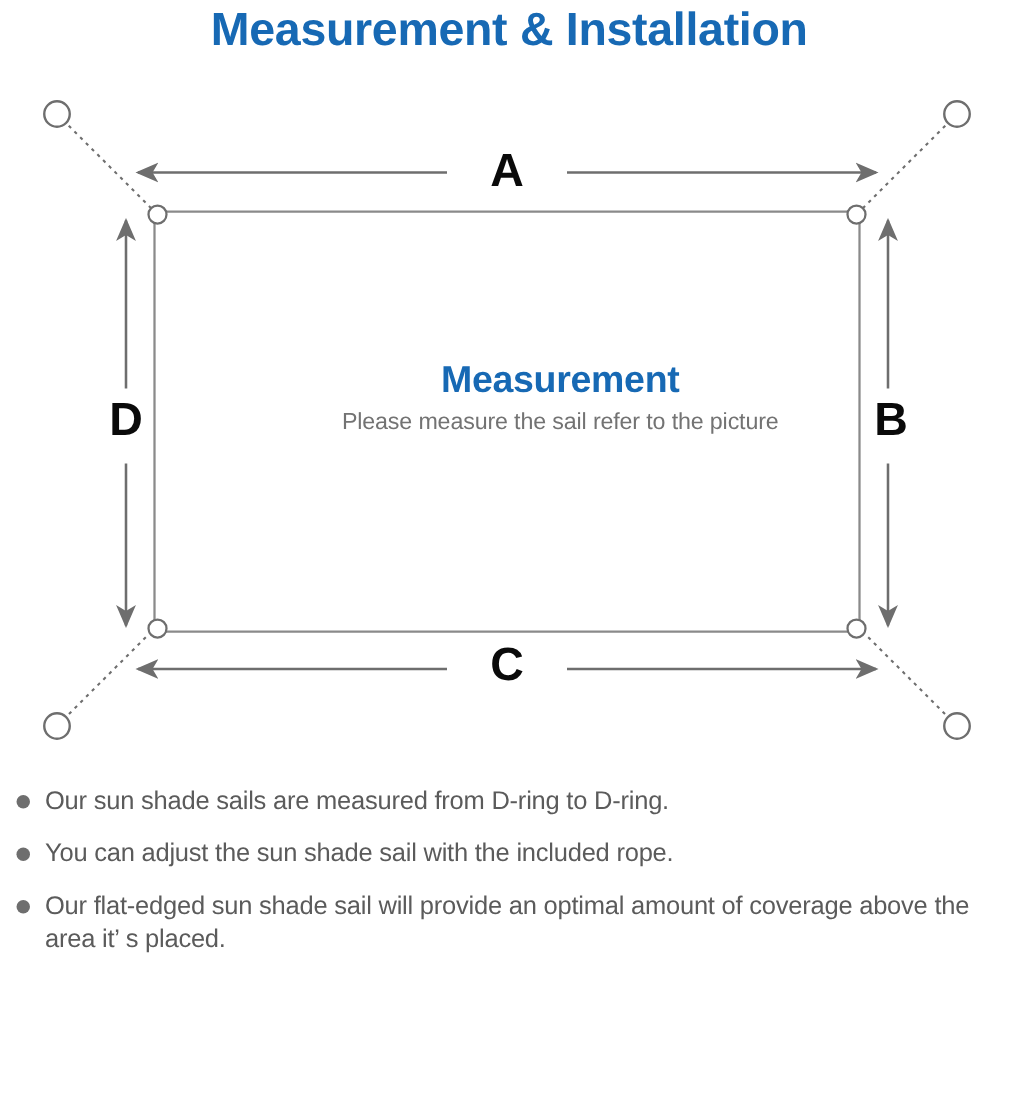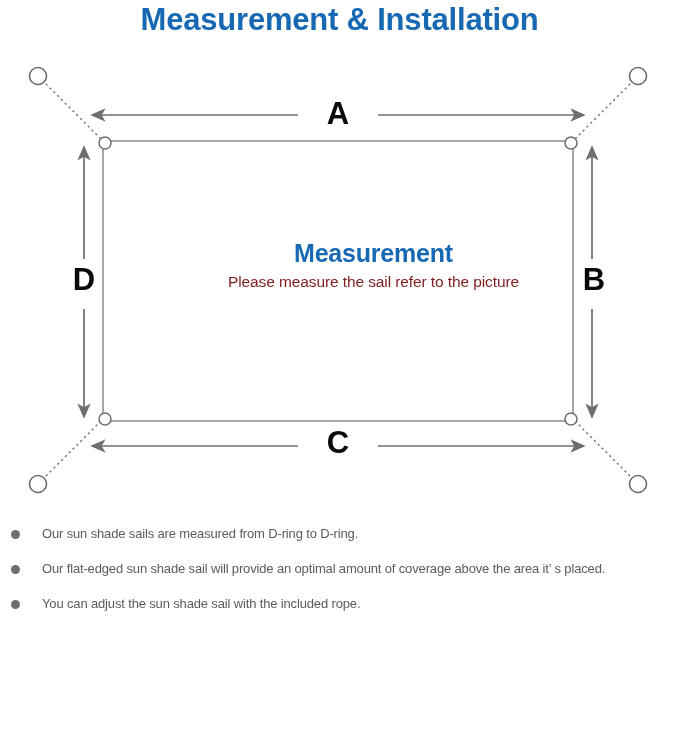--- a/index.html
+++ b/index.html
@@ -69,42 +69,42 @@
   .sail-caption .headline {
     font-size: 25px;
     font-weight: bold;
     color: #1769b4;
     line-height: 30px;
     letter-spacing: -0.2px;
   }
   .sail-caption .subline {
     font-size: 15.5px;
     font-weight: normal;
-    color: #7f1d1d;
+    color: #737373;
     line-height: 22px;
     margin-top: 3px;
     letter-spacing: -0.1px;
   }
 
   
   .notes {
     position: absolute;
     left: 0;
     top: 523px;
     width: 679px;
     padding: 0;
     margin: 0;
     list-style: none;
   }
   .note-item {
     position: relative;
-    padding-left: 42px;
+    padding-left: 30px;
     margin-bottom: 13px;
     color: #5b5b5b;
-    font-size: 13px;
+    font-size: 17px;
     line-height: 22px;
     letter-spacing: -0.15px;
   }
   .note-item .bullet {
     position: absolute;
     left: 11px;
     top: 7px;
     width: 9px;
     height: 9px;
     border-radius: 50%;
@@ -179,19 +179,19 @@
   </div>
 </div>
 
 <ul class="notes">
   <li class="note-item">
     <span class="bullet"></span>
     <span class="note-text">Our sun shade sails are measured from D-ring to D-ring.</span>
   </li>
   <li class="note-item">
     <span class="bullet"></span>
-    <span class="note-text">Our flat-edged sun shade sail will provide an optimal amount of coverage above the area it’ s placed.</span>
+    <span class="note-text">You can adjust the sun shade sail with the included rope.</span>
   </li>
   <li class="note-item">
     <span class="bullet"></span>
-    <span class="note-text">You can adjust the sun shade sail with the included rope.</span>
+    <span class="note-text">Our flat-edged sun shade sail will provide an optimal amount of coverage above the area it’ s placed.</span>
   </li>
 </ul>
 
 </body></html>

